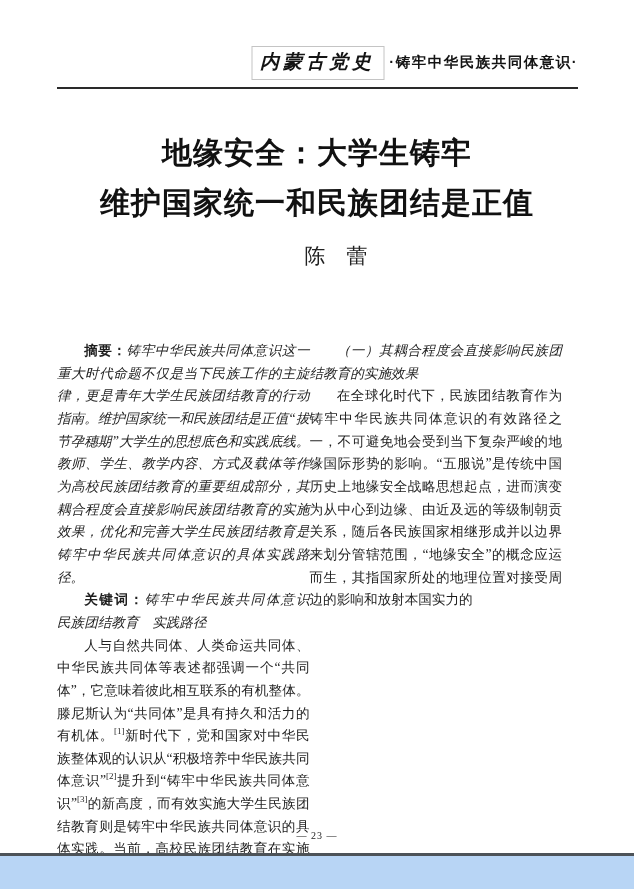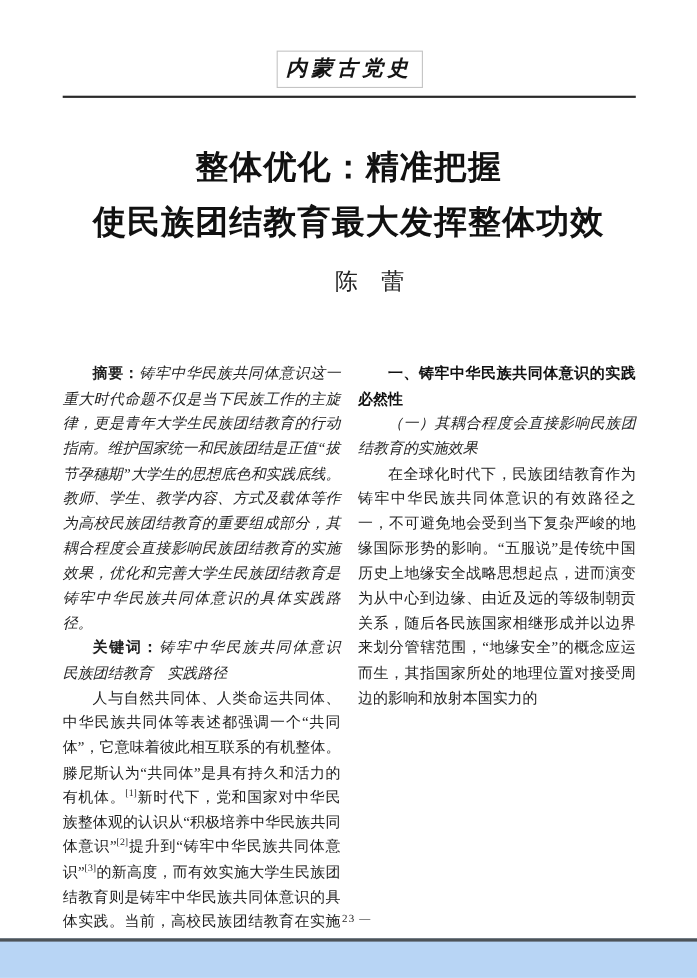--- a/index.html
+++ b/index.html
@@ -44,22 +44,22 @@
     font-weight: bold; font-size: 30px; line-height: 50px;
     letter-spacing: 1px; color: #111;
   }
   .author {
     position: absolute; top: 242px; left: 0; width: 100%;
     text-align: center; font-size: 21px; color: #222; padding-left: 19px;
   }
 
   
   .columns {
-    position: absolute; top: 329px; left: 57px; width: 521px;
-    display: flex; gap: 16px;
+    position: absolute; top: 340px; left: 57px; width: 521px;
+    display: flex; 
   }
   .col {
     width: 252.5px;
     font-size: 13.6px; line-height: 22.65px;
     text-align: justify;
   }
   .col p { margin: 0; text-indent: 2em; }
   .col p.cont { text-indent: 0; }
   .kaiti { font-style: italic; }           
   .label {
@@ -83,38 +83,38 @@
     height: 33px;
     background: #b8d5f5;
     border-top: 3px solid #4d5358;
   }
 </style>
 </head>
 <body>
 
 <div class="header">
   <span class="logo-box">内蒙古党史</span>
+  <span class="topic">·铸牢中华民族共同体意识·</span>
 </div>
 <div class="header-rule"></div>
 
 <div class="title">
-  <div>整体优化：精准把握</div>
-  <div>使民族团结教育最大发挥整体功效</div>
+  <div>地缘安全：大学生铸牢</div>
+  <div>维护国家统一和民族团结是正值</div>
 </div>
 
 <div class="author">陈　蕾</div>
 
 <div class="columns">
   <div class="col">
     <p class="kaiti"><span class="label">摘要：</span><span>铸牢中华民族共同体意识这一重大时代命题不仅是当下民族工作的主旋律，更是青年大学生民族团结教育的行动指南。维护国家统一和民族团结是正值“拔节孕穗期”大学生的思想底色和实践底线。教师、学生、教学内容、方式及载体等作为高校民族团结教育的重要组成部分，其耦合程度会直接影响民族团结教育的实施效果，优化和完善大学生民族团结教育是铸牢中华民族共同体意识的具体实践路径。</span></p>
     <p class="kaiti"><span class="label">关键词：</span><span>铸牢中华民族共同体意识　民族团结教育　实践路径</span></p>
     <p class="has-refs">人与自然共同体、人类命运共同体、中华民族共同体等表述都强调一个“共同体”，它意味着彼此相互联系的有机整体。滕尼斯认为“共同体”是具有持久和活力的有机体。<sup>[1]</sup>新时代下，党和国家对中华民族整体观的认识从“积极培养中华民族共同体意识”<sup>[2]</sup>提升到“铸牢中华民族共同体意识”<sup>[3]</sup>的新高度，而有效实施大学生民族团结教育则是铸牢中华民族共同体意识的具体实践。当前，高校民族团结教育在实施过程中出现教师对其本质缺乏</p>
   </div>
   <div class="col">
-    <p class="sec-heading">一、铸牢中华民族共同体意识的实践必然性</p>
     <p class="kaiti">（一）其耦合程度会直接影响民族团结教育的实施效果</p>
     <p>在全球化时代下，民族团结教育作为铸牢中华民族共同体意识的有效路径之一，不可避免地会受到当下复杂严峻的地缘国际形势的影响。“五服说”是传统中国历史上地缘安全战略思想起点，进而演变为从中心到边缘、由近及远的等级制朝贡关系，随后各民族国家相继形成并以边界来划分管辖范围，“地缘安全”的概念应运而生，其指国家所处的地理位置对接受周边的影响和放射本国实力的</p>
   </div>
 </div>
 
 <div class="page-num">— 23 —</div>
 
 <div class="bottom-band"></div>
 
 </body></html>

